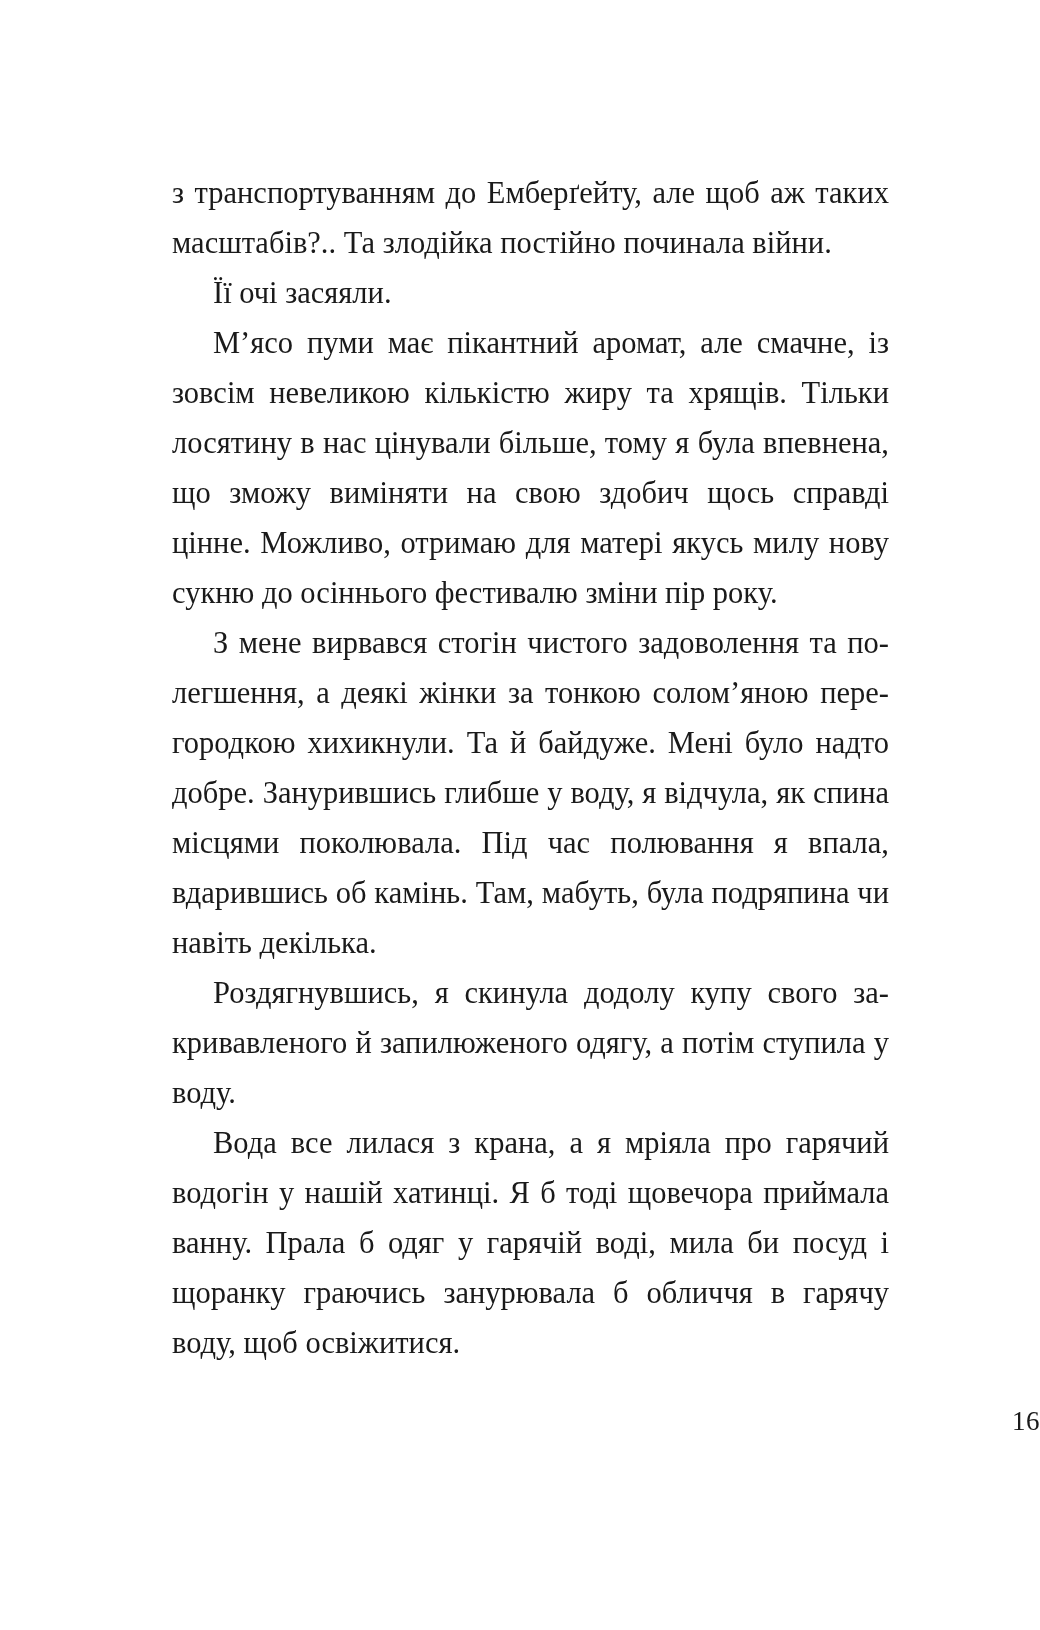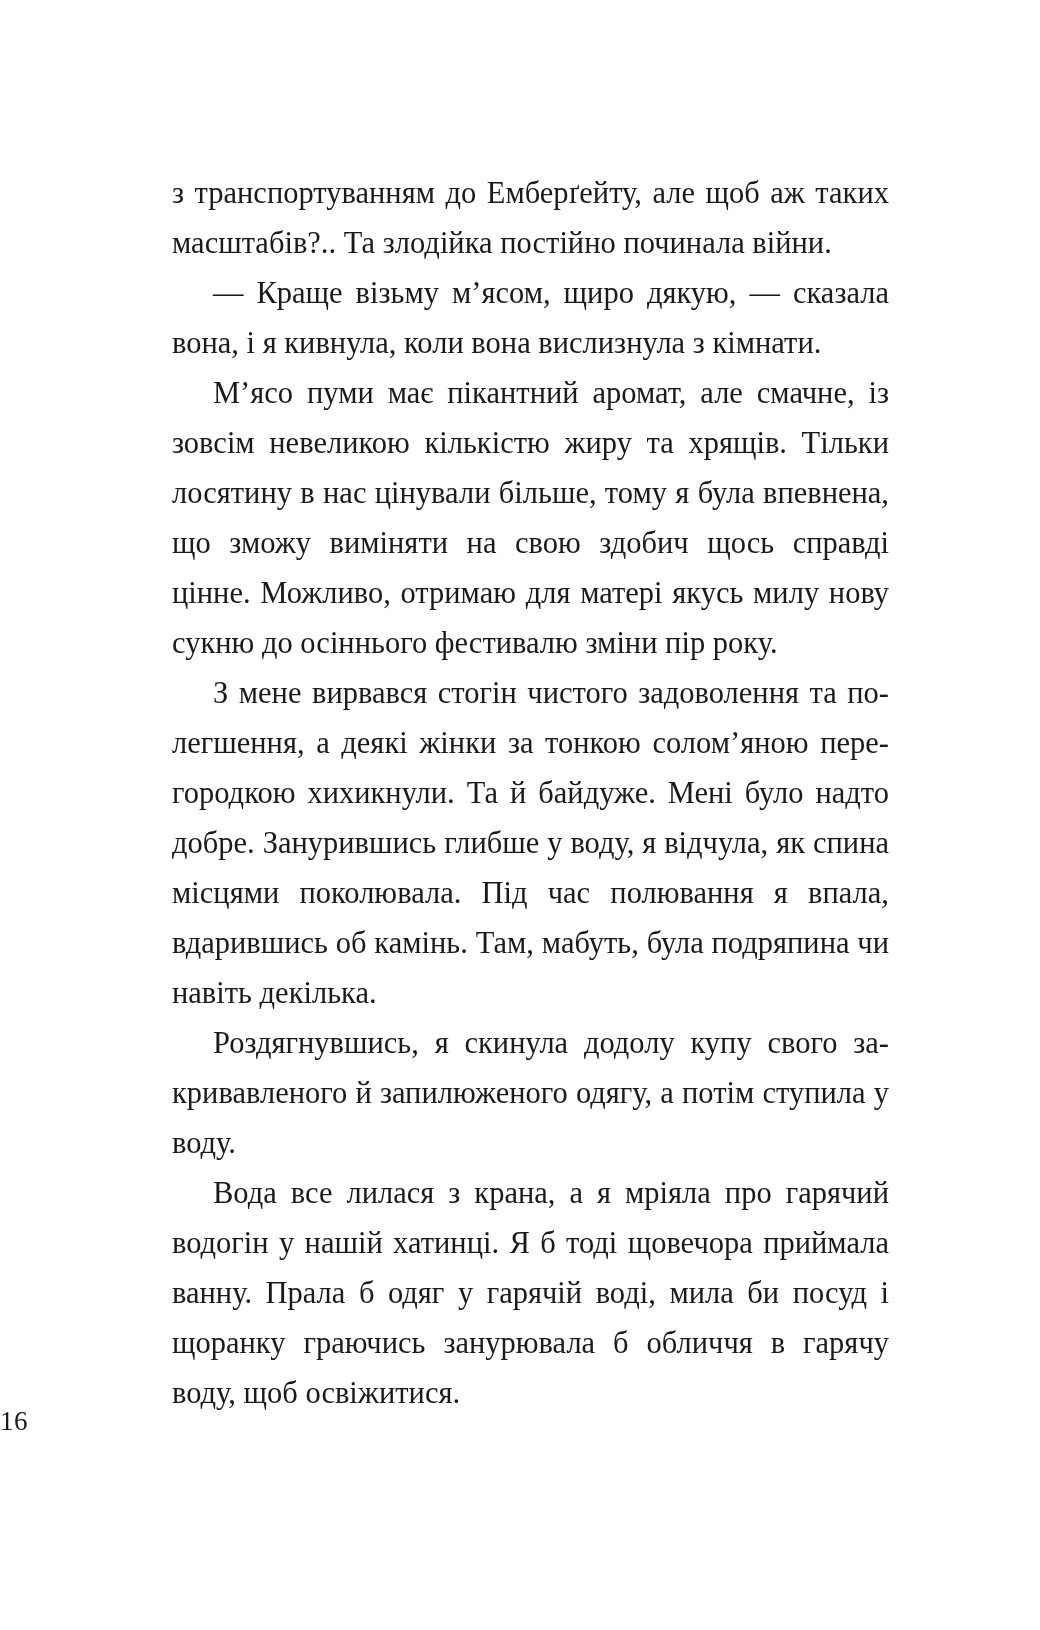--- a/index.html
+++ b/index.html
@@ -50,36 +50,36 @@
 
   .para.cont {
     text-indent: 0;
   }
 
   .pagenum {
     position: absolute;
     left: 0;
     top: 1404px;
     width: 1040px;
-    text-align: left;
+    text-align: right;
     font-size: 27px;
     line-height: 34px;
     color: #1a1a1a;
     letter-spacing: 0.5px;
   }
 </style>
 </head>
 <body>
 
 <div class="page">
 
   <div class="text-block">
 
     <p class="para cont">з транспортуванням до Емберґейту, але щоб аж таких масштабів?.. Та злодійка постійно починала війни.</p>
-    <p class="para">— Краще візьму м’ясом, щиро дякую, — сказала вона, і я кивнула, коли вона вислизнула з кімнати.</p>
+    <p class="para">Її очі засяяли.</p>
     <p class="para">М’ясо пуми має пікантний аромат, але смачне, із зовсім невеликою кількістю жиру та хрящів. Тільки лосятину в нас цінували більше, тому я була впевне­на, що зможу виміняти на свою здобич щось справ­ді цінне. Можливо, отримаю для матері якусь милу нову сукню до осіннього фестивалю зміни пір року.</p>
     <p class="para">З мене вирвався стогін чистого задоволення та по­легшення, а деякі жінки за тонкою солом’яною пере­городкою хихикнули. Та й байдуже. Мені було надто добре. Занурившись глибше у воду, я відчула, як спи­на місцями поколювала. Під час полювання я впа­ла, вдарившись об камінь. Там, мабуть, була подря­пина чи навіть декілька.</p>
     <p class="para">Роздягнувшись, я скинула додолу купу свого за­кривавленого й запилюженого одягу, а потім ступи­ла у воду.</p>
     <p class="para">Вода все лилася з крана, а я мріяла про гарячий водогін у нашій хатинці. Я б тоді щовечора прийма­ла ванну. Прала б одяг у гарячій воді, мила би посуд і щоранку граючись занурювала б обличчя в гарячу воду, щоб освіжитися.</p>
 
   </div>
 
   <div class="pagenum">16</div>
 
 </div>

